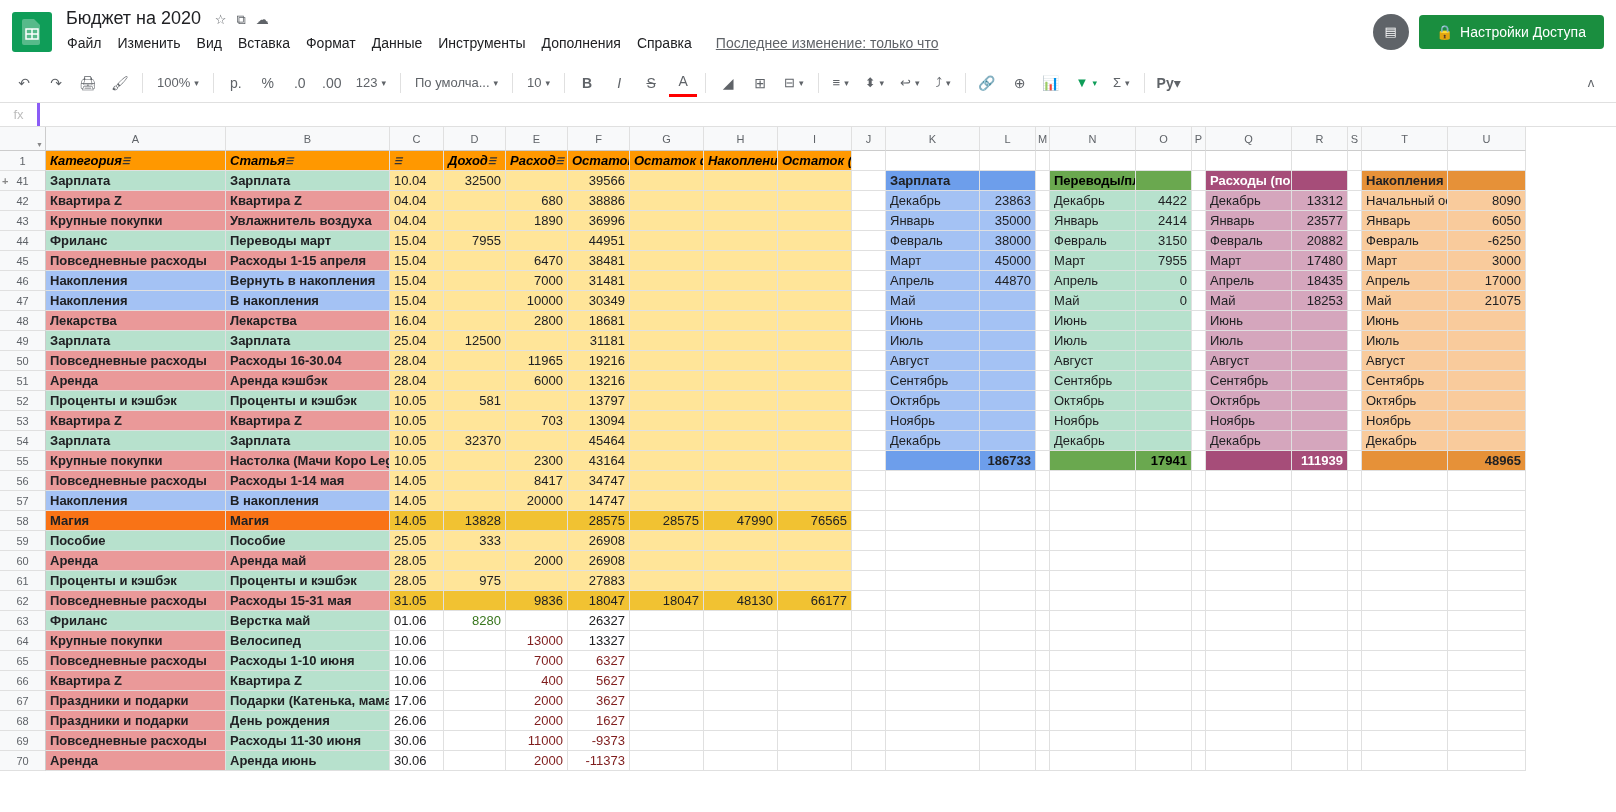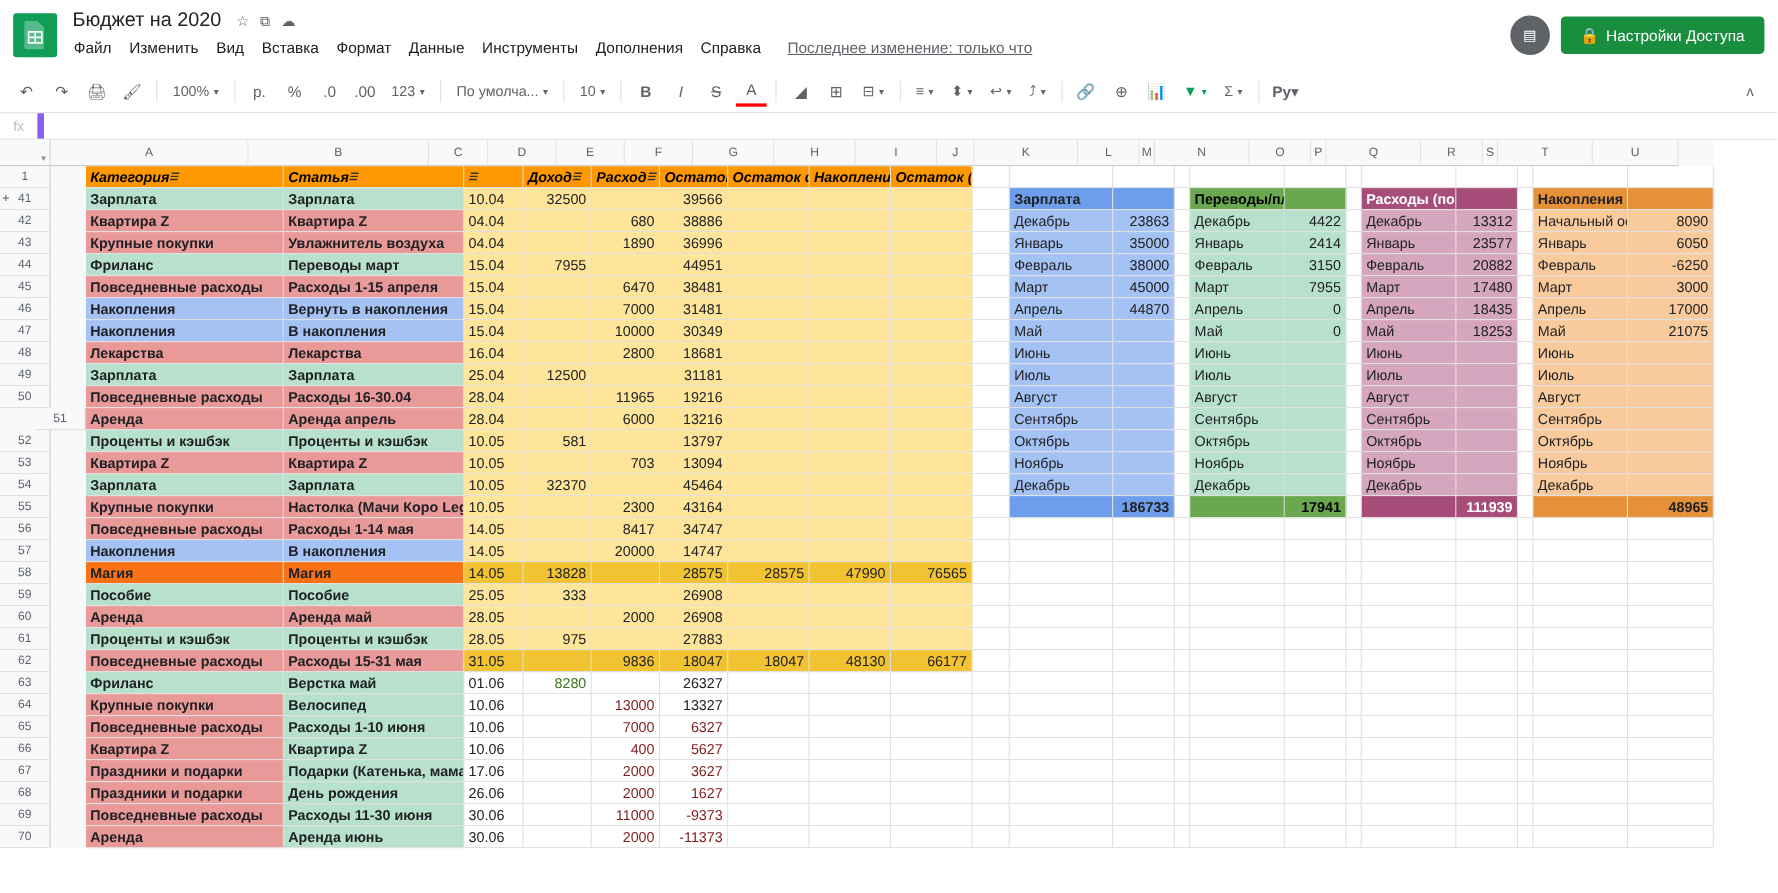--- a/index.html
+++ b/index.html
@@ -16,21 +16,21 @@
 .menubar .lastedit{color:#5f6368;text-decoration:underline;margin-left:8px}
 .rightbtns{display:flex;gap:10px;align-items:center}
 .iconbtn{width:36px;height:36px;border-radius:50%;background:#5f6368;display:flex;align-items:center;justify-content:center;color:#fff}
 .sharebtn{background:#1a8e3f;color:#fff;padding:9px 18px;border-radius:4px;font-size:14px;font-weight:500;display:flex;gap:6px;align-items:center;cursor:pointer}
 .toolbar{display:flex;align-items:center;padding:4px 10px;gap:4px;border-bottom:1px solid #e0e0e0;height:40px}
 .tbtn{min-width:28px;height:28px;display:flex;align-items:center;justify-content:center;color:#5f6368;cursor:pointer;font-size:14px;padding:0 4px}
 .tsep{width:1px;height:20px;background:#e0e0e0;margin:0 4px}
 .tdd{display:flex;align-items:center;gap:2px;padding:0 6px;height:28px;cursor:pointer;color:#5f6368}
 .tdd::after{content:"▾";font-size:9px;margin-left:2px}
 .fxbar{display:flex;align-items:center;border-bottom:1px solid #e0e0e0;height:24px}
-.fxlbl{width:40px;text-align:center;color:#bdbdbd;border-right:6px solid #8b5cf6;height:100%;display:flex;align-items:center;justify-content:center}
+.fxlbl{width:40px;text-align:center;color:#bdbdbd;border-right:3px solid #8b5cf6;height:100%;display:flex;align-items:center;justify-content:center}
 .fxinput{flex:1;border:none;outline:none;padding:0 8px;height:100%}
 .grid{display:flex;height:calc(100vh - 130px);overflow:auto}
 .rowhdrs{display:flex;flex-direction:column;position:sticky;left:0;background:#f8f9fa;z-index:2}
 .colhdrs{display:flex;position:sticky;top:0;background:#f8f9fa;z-index:3;height:24px}
 .corner{width:46px;height:24px;border-right:1px solid #ccc;border-bottom:1px solid #ccc;background:#f8f9fa;display:flex;align-items:flex-end;justify-content:flex-end;padding:0 2px 2px 0}
 .corner::after{content:"▼";font-size:7px;color:#888}
 .colh{border-right:1px solid #e0e0e0;border-bottom:1px solid #ccc;display:flex;align-items:center;justify-content:center;color:#5f6368;font-size:11px;background:#f8f9fa}
 .rowh{width:46px;height:20px;border-right:1px solid #ccc;border-bottom:1px solid #e0e0e0;display:flex;align-items:center;justify-content:center;color:#5f6368;font-size:11px;background:#f8f9fa}
 .rowh.collapsed::before{content:"+";position:absolute;left:2px;font-weight:bold;color:#888}
 .cells{position:relative}
@@ -186,21 +186,21 @@
           <div class="rowh collapsed" style="position: relative;">41</div>
           <div class="rowh" style="position: relative;">42</div>
           <div class="rowh" style="position: relative;">43</div>
           <div class="rowh" style="position: relative;">44</div>
           <div class="rowh" style="position: relative;">45</div>
           <div class="rowh" style="position: relative;">46</div>
           <div class="rowh" style="position: relative;">47</div>
           <div class="rowh" style="position: relative;">48</div>
           <div class="rowh" style="position: relative;">49</div>
           <div class="rowh" style="position: relative;">50</div>
-          <div class="rowh" style="position: relative; margin-left: 32px;">51</div>
+          <div class="rowh" style="position: relative;">51</div>
           <div class="rowh" style="position: relative;">52</div>
           <div class="rowh" style="position: relative;">53</div>
           <div class="rowh" style="position: relative;">54</div>
           <div class="rowh" style="position: relative;">55</div>
           <div class="rowh" style="position: relative;">56</div>
           <div class="rowh" style="position: relative;">57</div>
           <div class="rowh" style="position: relative;">58</div>
           <div class="rowh" style="position: relative;">59</div>
           <div class="rowh" style="position: relative;">60</div>
           <div class="rowh" style="position: relative;">61</div>
@@ -465,21 +465,21 @@
             <div class="cell wO c-green r"></div>
             <div class="cell wP  "></div>
             <div class="cell wQ c-purple ">Август</div>
             <div class="cell wR c-purple r"></div>
             <div class="cell wS  "></div>
             <div class="cell wT c-orange ">Август</div>
             <div class="cell wU c-orange r"></div>
           </div>
           <div class="row">
             <div class="cell wA c-red bold">Аренда</div>
-            <div class="cell wB c-red bold">Аренда апрель</div>
+            <div class="cell wB c-red bold">Аренда кэшбэк</div>
             <div class="cell wC c-yellow ">28.04</div>
             <div class="cell wD c-yellow r"></div>
             <div class="cell wE c-yellow r">6000</div>
             <div class="cell wF c-yellow r">13216</div>
             <div class="cell wG c-yellow r"></div>
             <div class="cell wH c-yellow r"></div>
             <div class="cell wI c-yellow r"></div>
             <div class="cell wJ  "></div>
             <div class="cell wK c-blue ">Сентябрь</div>
             <div class="cell wL c-blue r"></div>

